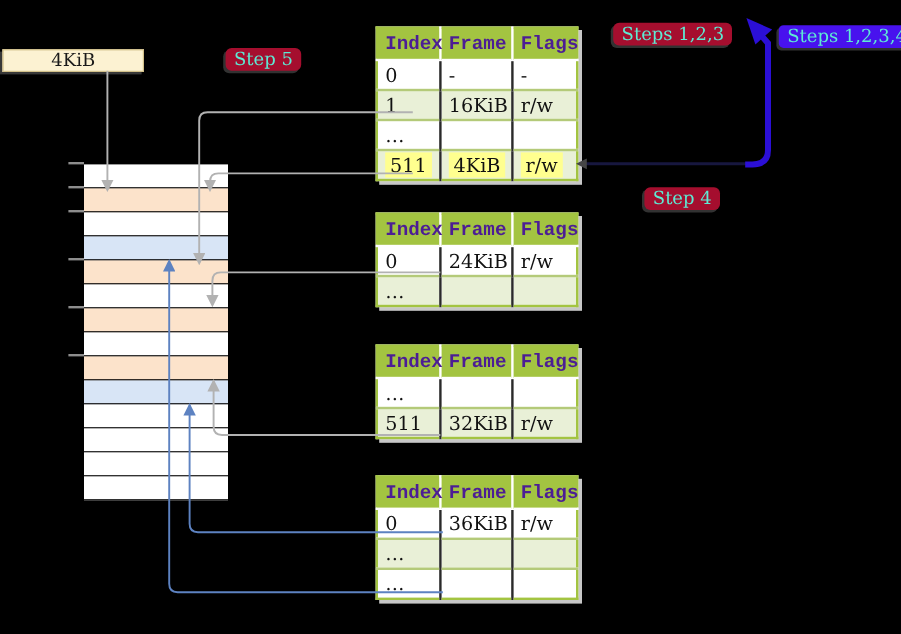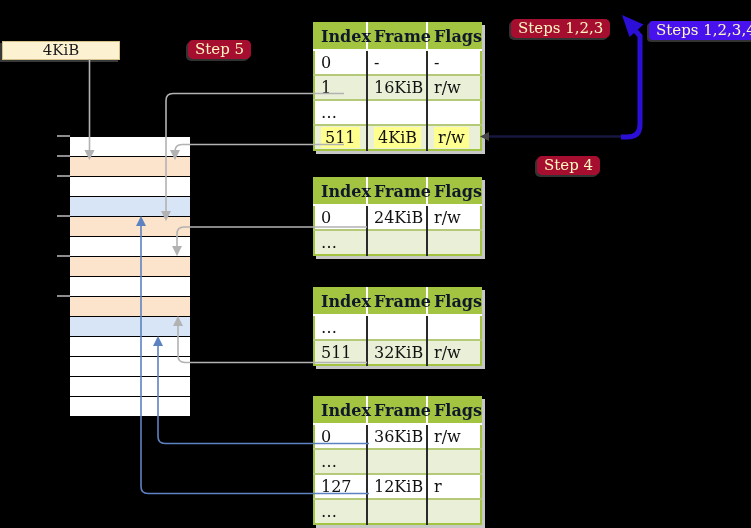--- a/index.html
+++ b/index.html
@@ -10,21 +10,21 @@
   }
   
   .label-box{
     position:absolute;left:2px;top:41px;width:116px;height:17px;
     background:var(--label-bg);border:1px solid var(--label-border);
     color:#1a1a1a;font-size:15px;line-height:17px;text-align:center;
     box-shadow:-2px 2px 0 rgba(125,125,125,.45);
   }
   
   .badge{
-    position:absolute;color:#fef9c3;font-size:15px;height:19px;line-height:19px;
+    position:absolute;color:#5eead4;font-size:15px;height:19px;line-height:19px;
     padding:0 7px;border-radius:5px;white-space:nowrap;
     box-shadow:-2px 2px 0 rgba(125,125,125,.4);
   }
   .badge.red{background:var(--badge-red)}
   .badge.blue{background:var(--badge-blue);border-radius:4px}
   #badge-step0{left:188px;top:40px}
   #badge-steps123{left:511px;top:19px}
   #badge-steps1234{left:649px;top:21px}
   #badge-step4{left:537px;top:156px}
   
@@ -36,23 +36,24 @@
   .tick{position:absolute;left:57px;width:13px;height:2px;background:#8d8d8d}
   
   table.pt{
     position:absolute;left:313px;width:167px;table-layout:fixed;
     border-collapse:collapse;background:#fff;
     border:2px solid var(--table-header);
     box-shadow:3px 3px 0 var(--shadow);
   }
   #table1{top:22px}#table2{top:177px}#table3{top:287px}#table4{top:396px}
   .pt th{
-    background:var(--table-header);color:#0f172a;font-weight:bold;font-size:16px;
+    background:var(--table-header);color:#4c1d95;font-weight:bold;font-size:16px;
     text-align:left;height:23px;padding:1px 0 1px 6px;
     border-right:2px solid #fff;
+    font-family:Liberation Mono, monospace;
   }
   .pt th:last-child{border-right:none}
   .pt td{
     font-size:16px;color:#111;height:23px;padding:0 0 0 6px;
     border-right:2px solid #2a2a2a;border-top:2px solid var(--row-sep);
     white-space:nowrap;overflow:hidden;
   }
   .pt td:last-child{border-right:none}
   .pt tbody tr:first-child td{border-top:2px solid #fff}
   .pt tbody tr:nth-child(even){background:var(--row-alt)}
@@ -208,25 +209,20 @@
         <td>0</td>
         <td>36KiB</td>
         <td>r/w</td>
       </tr>
       <tr>
         <td>…</td>
         <td></td>
         <td></td>
       </tr>
       <tr>
-        <td>127</td>
-        <td>12KiB</td>
-        <td>r</td>
-      </tr>
-      <tr>
         <td>…</td>
         <td></td>
         <td></td>
       </tr>
     </tbody>
   </table>
 
 <svg id="wires" width="751" height="528" viewBox="0 0 751 528">
   <defs>
     <marker id="mg" viewBox="0 0 10 10" refX="8" refY="5" markerWidth="6.5" markerHeight="6.5" orient="auto">

